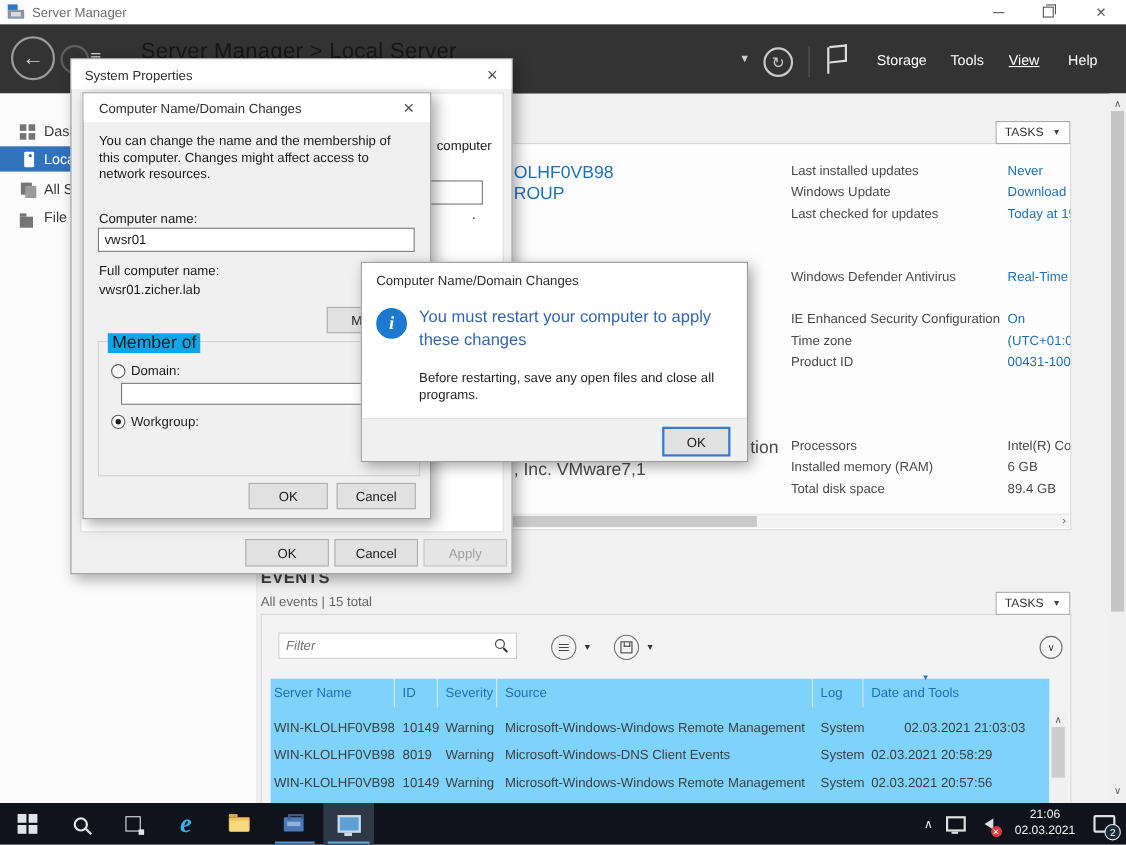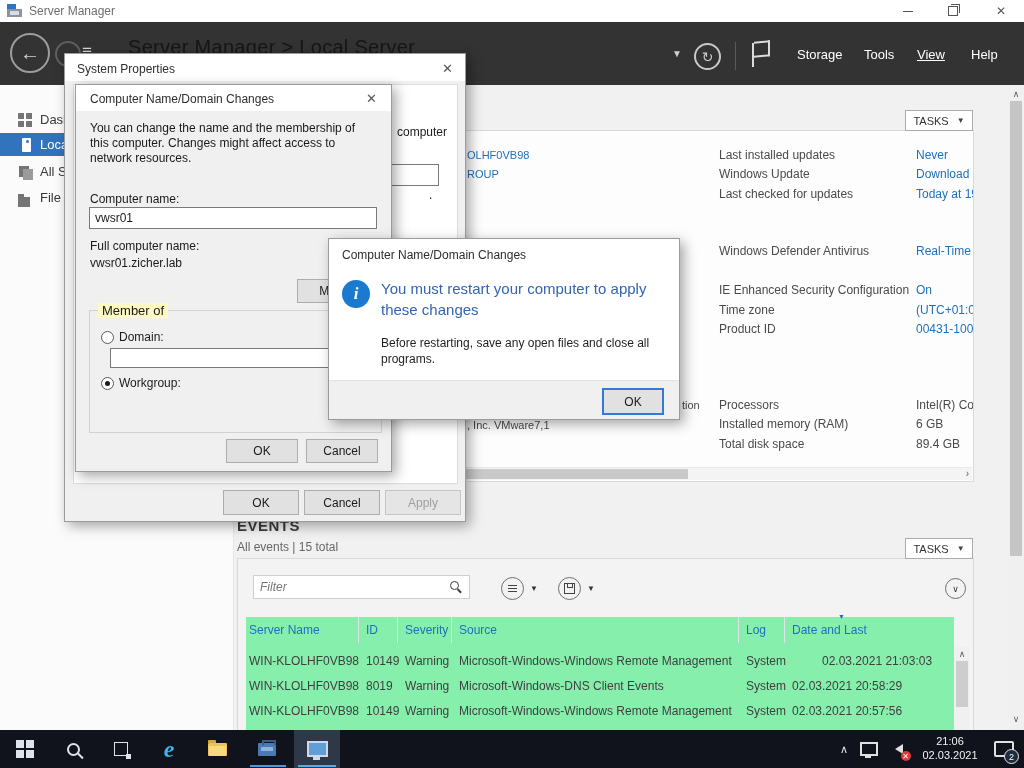--- a/index.html
+++ b/index.html
@@ -48,39 +48,39 @@
   .file-ic::before{content:"";position:absolute;top:-3px;left:0;width:6px;height:3px;background:#757575;}
 
   
   .tile{background:#fdfdfd;border:1px solid #d9d9d9;overflow:hidden;}
   .tasksbtn{width:66px;height:19px;background:#fff;border:1px solid #ababab;display:flex;align-items:center;justify-content:center;font-size:11px;color:#333;z-index:2;}
   .tasksbtn .tb-caret{font-size:8px;color:#444;margin-left:8px;}
   .pr{position:absolute;left:481px;width:254px;height:17px;font-size:12px;color:#4a4a4a;white-space:nowrap;}
   .pr .pval{position:absolute;left:197px;top:0;width:70px;overflow:hidden;white-space:nowrap;}
   .link{color:#1e70bc;}
   .gray{color:#4a4a4a;}
-  .lfrag{position:absolute;font-size:11px;white-space:nowrap;}
+  .lfrag{position:absolute;font-size:16px;white-space:nowrap;}
   .hscroll{position:absolute;left:1px;top:336px;width:733px;height:12px;background:#f4f4f4;border-top:1px solid #e8e8e8;}
   .hthumb{position:absolute;left:211px;top:1px;width:238px;height:10px;background:#c9c9c9;}
   .harrow{position:absolute;right:3px;top:0px;color:#5e5e5e;font-size:10px;}
 
   
   .sec-title{font-size:15px;font-weight:bold;color:#3c3c3c;letter-spacing:.5px;}
   .sec-sub{font-size:12px;color:#666;}
   .ev-tile{left:237px;top:558px;width:735px;height:172px;background:#f3f3f3;border:1px solid #d9d9d9;overflow:hidden;position:absolute;}
   .filter{position:absolute;left:15px;top:16px;width:217px;height:24px;border:1px solid #cfcfcf;background:#fff;font-size:12px;padding:0 24px 0 6px;box-sizing:border-box;font-family:"Liberation Sans",sans-serif;}
   .filter::placeholder{font-style:italic;color:#767676;}
   .mag{position:absolute;left:212px;top:22px;width:7px;height:7px;border:1.5px solid #3a3a3a;border-radius:50%;}
   .mag::after{content:"";position:absolute;width:5px;height:1.5px;background:#3a3a3a;transform:rotate(45deg);left:6px;top:8px;}
   .circbtn{position:absolute;width:21px;height:21px;border:1px solid #6f6f6f;border-radius:50%;display:flex;align-items:center;justify-content:center;background:#f3f3f3;}
   .list-glyph{width:9px;height:7px;background:repeating-linear-gradient(to bottom,#444 0 1px,transparent 1px 3px);}
   .save-glyph{width:9px;height:9px;border:1px solid #444;position:relative;}
   .save-glyph::after{content:"";position:absolute;left:2px;top:0;width:4px;height:3px;border:1px solid #444;border-top:none;}
   .small-caret{position:absolute;font-size:8px;color:#333;}
-  .tbl{position:absolute;left:8px;top:58px;width:708px;height:114px;background:#86efac;}
+  .tbl{position:absolute;left:8px;top:58px;width:708px;height:114px;background:#7dd3fc;}
   .hc{position:absolute;top:6px;font-size:12px;color:#1e70bc;white-space:nowrap;}
   .vsep{position:absolute;top:0;width:1px;height:26px;background:#e3e3e3;}
   .cell{position:absolute;font-size:12px;color:#3f3f3f;white-space:nowrap;}
   .sorticon{position:absolute;left:592px;top:-4px;font-size:7px;color:#1e70bc;}
   .vscroll{position:absolute;left:716px;top:88px;width:16px;height:84px;background:#f0f0f0;}
   .vthumb{position:absolute;left:2px;top:14px;width:12px;height:46px;background:#cdcdcd;}
   .scr-arrow{color:#5e5e5e;font-size:9px;text-align:center;width:100%;position:absolute;}
 
   
   .mainscroll{left:1008px;top:85px;width:16px;height:645px;background:#f0f0f0;z-index:2;}
@@ -92,21 +92,21 @@
   .dlg-title{position:absolute;font-size:12px;color:#2e2e2e;white-space:nowrap;}
   .dlg-x{position:absolute;font-size:13px;color:#555;}
   .btn{position:absolute;background:#e1e1e1;border:1px solid #adadad;font-size:12px;color:#1a1a1a;display:flex;align-items:center;justify-content:center;font-family:"Liberation Sans",sans-serif;}
   .btn.disabled{color:#9f9f9f;border-color:#c5c5c5;background:#e5e5e5;}
   .btn.focused{border:2px solid #3579d8;}
   .tbox{position:absolute;background:#fff;border:1px solid #7a7a7a;font-size:12px;padding:0 5px;box-sizing:border-box;font-family:"Liberation Sans",sans-serif;color:#1a1a1a;}
   .radio{position:absolute;width:13px;height:13px;border:1px solid #5a5a5a;border-radius:50%;background:#fff;box-sizing:border-box;}
   .radio.sel::after{content:"";position:absolute;left:3px;top:3px;width:5px;height:5px;border-radius:50%;background:#1a1a1a;}
   .lbl{position:absolute;font-size:12px;color:#1a1a1a;white-space:nowrap;}
   .groupbox{position:absolute;border:1px solid #d2d2d2;}
-  .legend{position:absolute;left:8px;top:-8px;background:#fef9c3;padding:0 4px;font-size:13px;color:#1a1a1a;}
+  .legend{position:absolute;left:8px;top:-8px;background:#0ea5e9;padding:0 4px;font-size:16px;color:#1a1a1a;}
   .info-ic{position:absolute;width:28px;height:28px;border-radius:50%;background:#1b79d0;color:#fff;display:flex;align-items:center;justify-content:center;font-family:"Liberation Serif",serif;font-style:italic;font-weight:bold;font-size:17px;}
   .instruction{position:absolute;font-size:15px;line-height:21px;color:#3465b0;}
   .msgbody{position:absolute;font-size:12px;line-height:16px;color:#1f1f1f;}
   .msgfooter{position:absolute;left:0;bottom:0;width:100%;height:38px;background:#f0f0f0;border-top:1px solid #e2e2e2;}
 
   
   .taskbar{left:0;top:730px;width:1024px;height:38px;background:#10131c;z-index:20;}
   .tb-slot{position:absolute;top:0;height:38px;display:flex;align-items:center;justify-content:center;}
   .start-ic{width:8px;height:8px;background:#dfe3ea;box-shadow:10px 0 #dfe3ea,0 10px #dfe3ea,10px 10px #dfe3ea;margin:-10px 10px 0 0;}
   .tsearch{width:9px;height:9px;border:2px solid #dfe3ea;border-radius:50%;position:relative;}
@@ -262,21 +262,21 @@
       <span class="vsep" style="left:151px;"></span>
       <span class="vsep" style="left:205px;"></span>
       <span class="vsep" style="left:492px;"></span>
       <span class="vsep" style="left:538px;"></span>
       <span class="sorticon">▼</span>
       <span class="hc" style="left:3px;">Server Name</span>
       <span class="hc" style="left:120px;">ID</span>
       <span class="hc" style="left:159px;">Severity</span>
       <span class="hc" style="left:213px;">Source</span>
       <span class="hc" style="left:500px;">Log</span>
-      <span class="hc" style="left:546px;">Date and Last</span>
+      <span class="hc" style="left:546px;">Date and Tools</span>
 
       <div>
         <span class="cell" style="left:3px;top:37px;">WIN-KLOLHF0VB98</span>
         <span class="cell" style="left:120px;top:37px;">10149</span>
         <span class="cell" style="left:159px;top:37px;">Warning</span>
         <span class="cell" style="left:213px;top:37px;">Microsoft-Windows-Windows Remote Management</span>
         <span class="cell" style="left:500px;top:37px;">System</span>
         <span class="cell" style="left:546px;top:37px;margin-left:30px;">02.03.2021 21:03:03</span>
       </div>
       <div>

